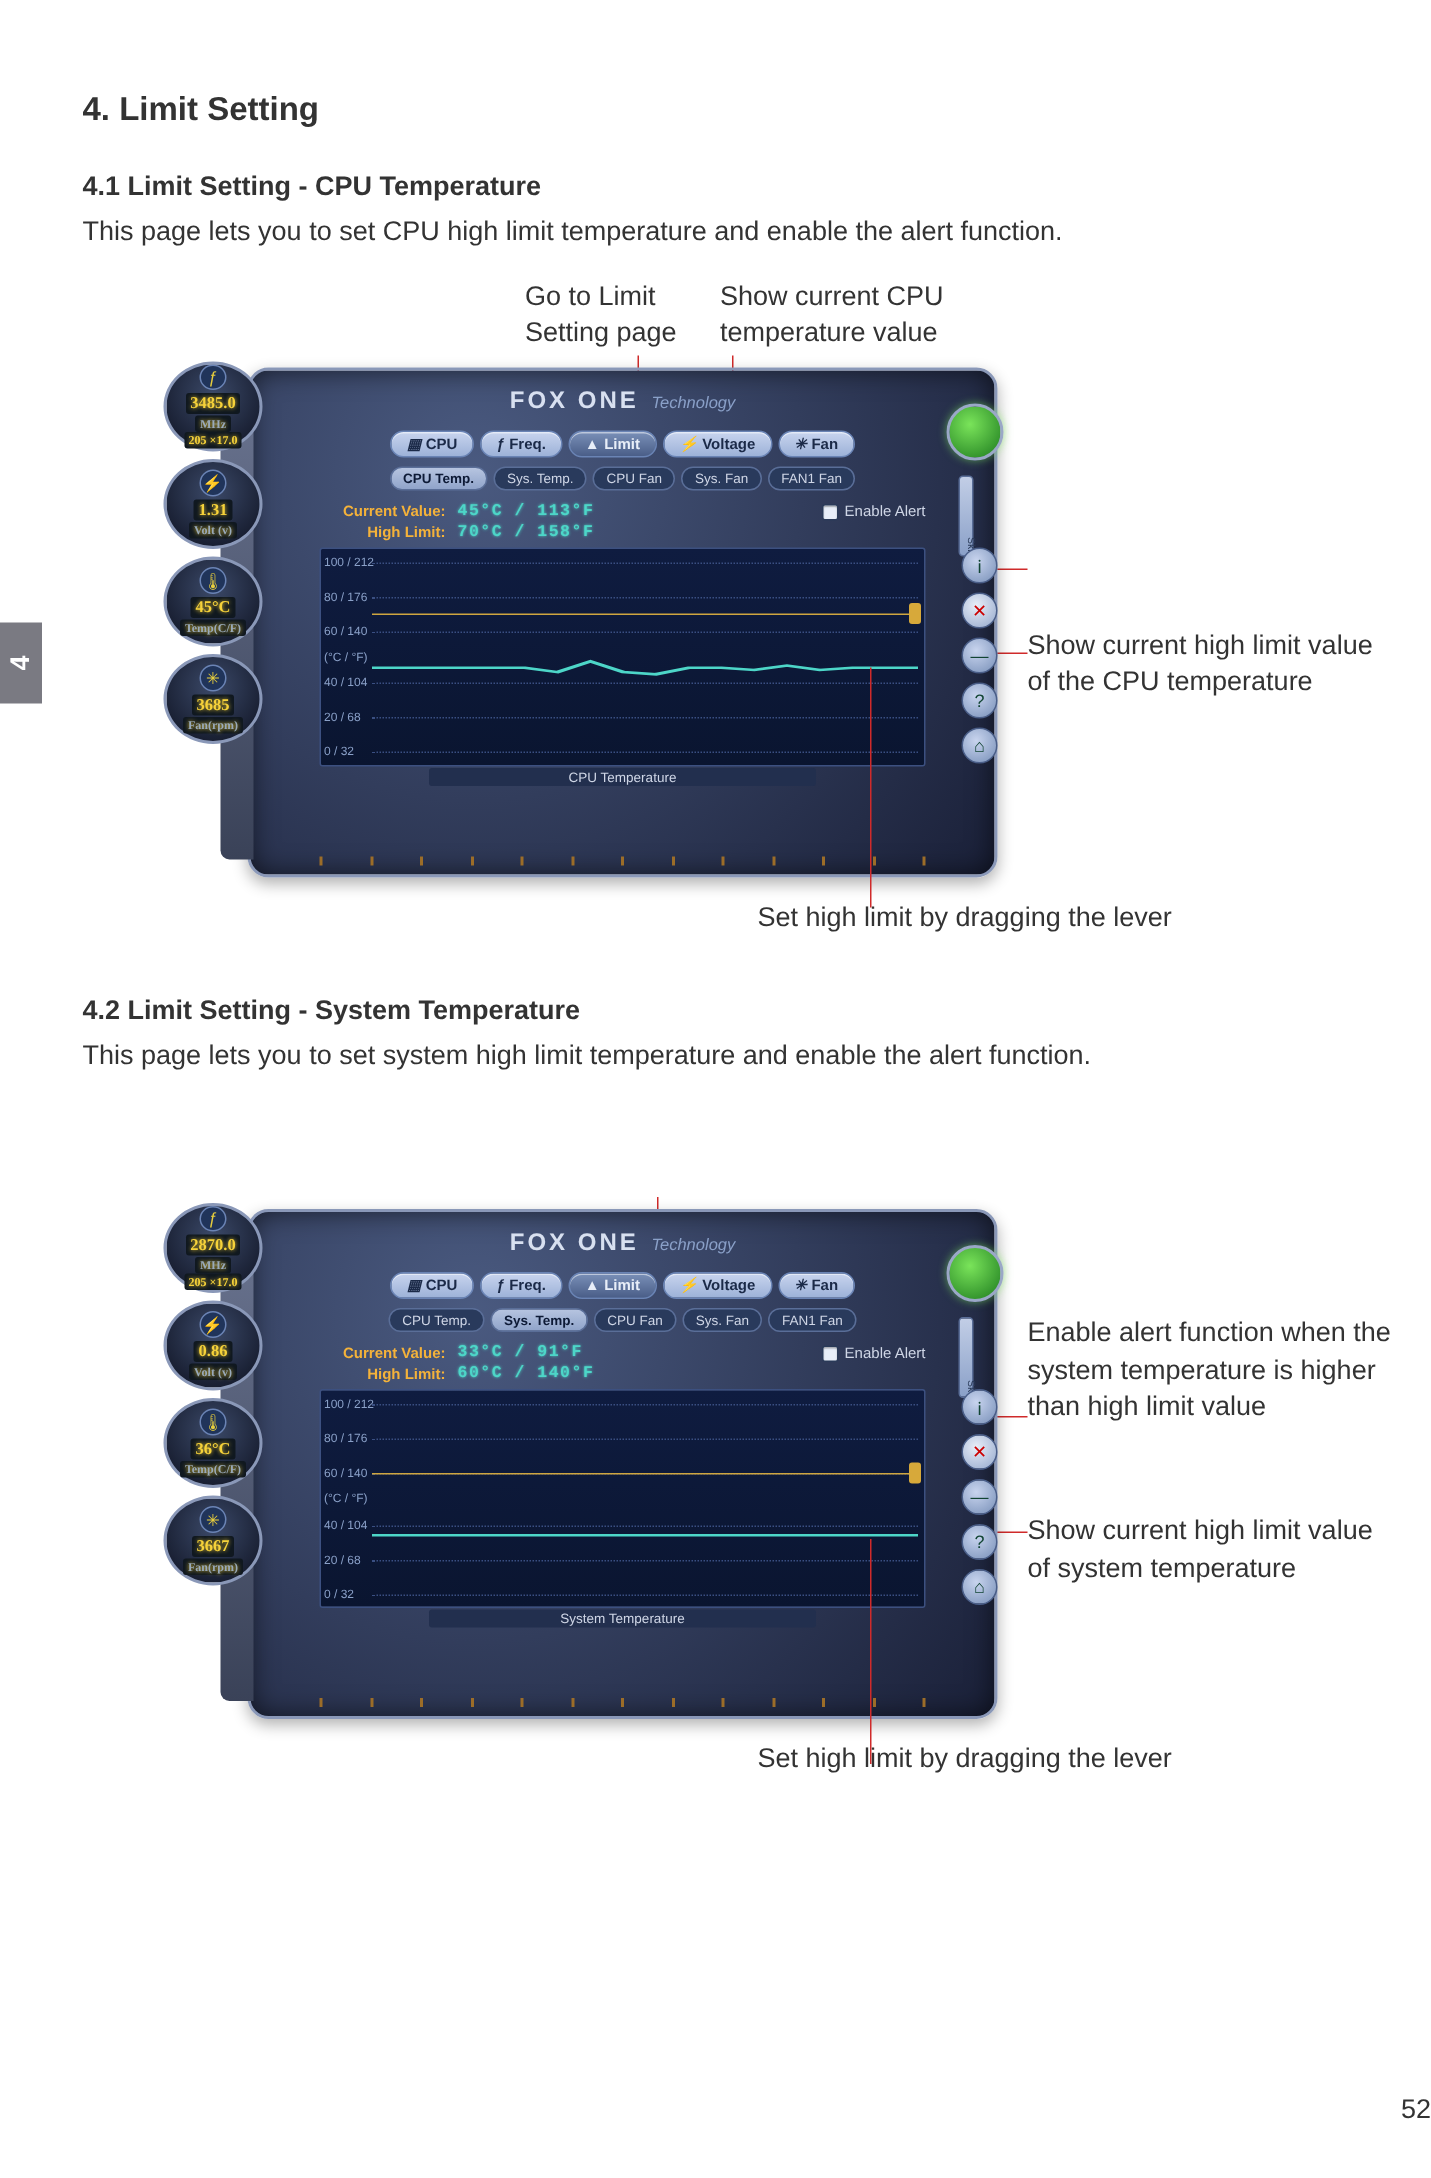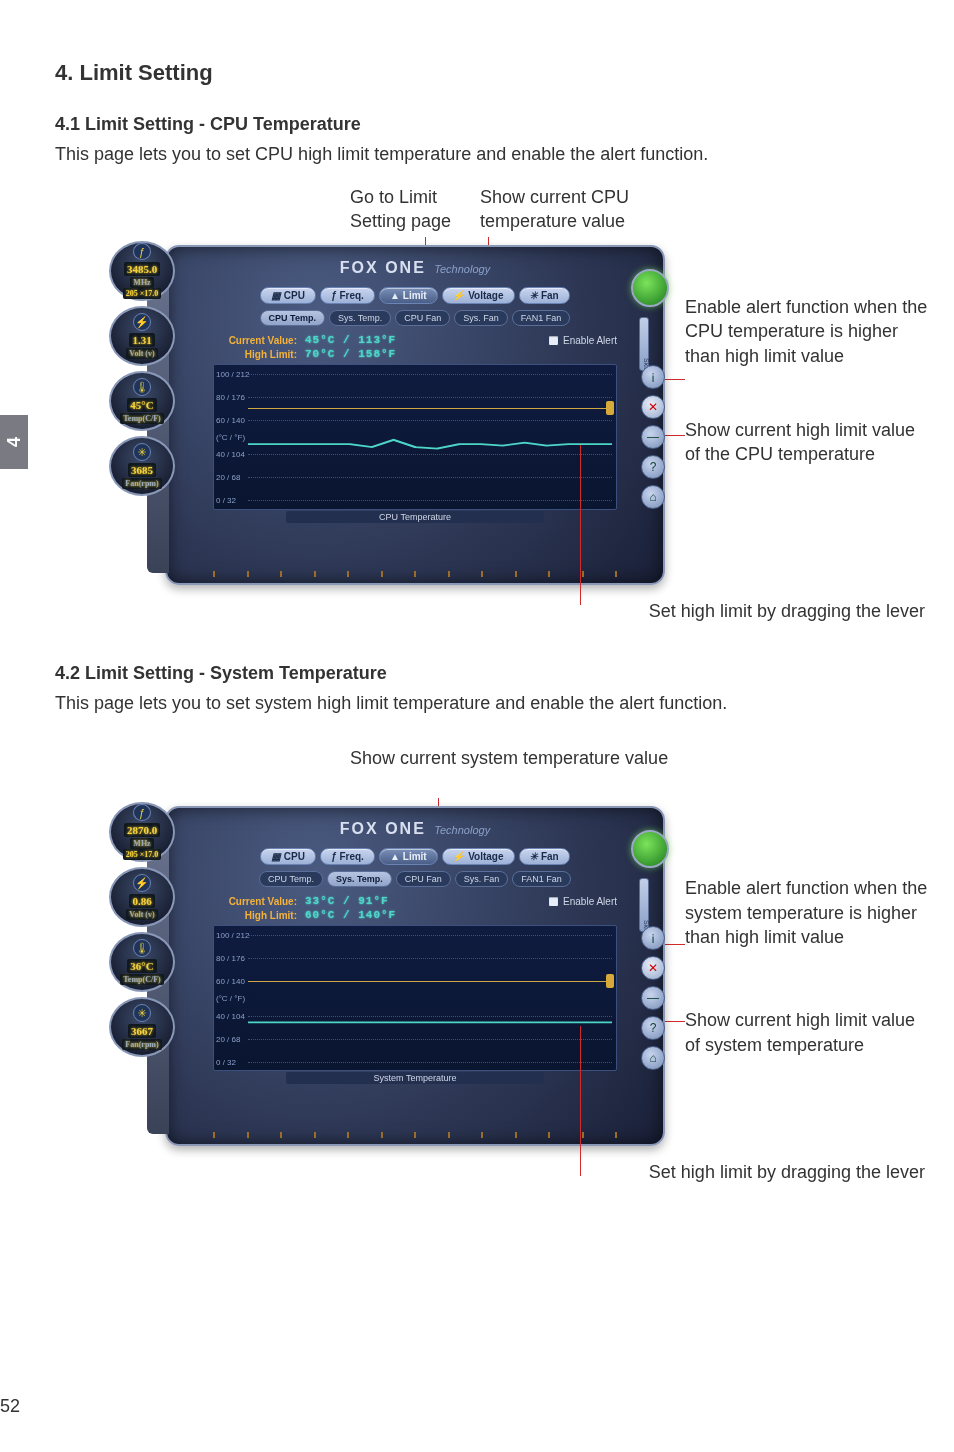--- a/index.html
+++ b/index.html
@@ -111,23 +111,23 @@
   .power { position:absolute; top:22px; right:-6px; width:38px;height:38px;border-radius:50%;
     background: radial-gradient(circle at 40% 35%, #7ae45a, #1c7a1e);
     border:2px solid #9aa8c6; box-shadow:0 0 6px rgba(122,228,90,.6);}
   
   .rail { position:absolute; right:-2px; top:118px; display:flex; flex-direction:column; gap:6px;}
   .rail .rb { width:24px;height:24px;border-radius:50%;background:radial-gradient(circle at 40% 35%,#c8d4ee,#7890b8);border:1px solid #4a5e88; display:flex;align-items:center;justify-content:center;font-size:12px;color:#143; }
   .rb.close{color:#c00; background:radial-gradient(circle at 40% 35%,#e8eef8,#94a8cc);}
   .skin-bar { position:absolute; right:14px; top:70px; width:10px; height:54px; background:linear-gradient(#c2cee6,#8aa0c8); border:1px solid #5a6e98; border-radius:3px;}
   .skin-bar::after{content:"Skin"; position:absolute; right:-2px; bottom:-2px; writing-mode:vertical-rl; font-size:7px; color:#2a3a58;}
 
-  .bottom-caption { position: relative; margin-left: 395px; margin-top: 14px; font-size: 18px; color: #333; line-height:1.35;text-align:right; }
-
-  .page-num { position: absolute; bottom: 35px; left: 0; right: 0; text-align: left; font-size: 18px; }
+  .bottom-caption { position: relative; margin-left: 395px; margin-top: 14px; font-size: 18px; color: #333; line-height:1.35; }
+
+  .page-num { position: absolute; bottom: 35px; left: 0; right: 0; text-align: right; font-size: 18px; }
 
   
   .vline { position: absolute; width: 1px; background: #d02a2a; }
 </style>
 </head>
 <body>
 
 <div class="page-tab">4</div>
 
 <h2 class="h2">4. Limit Setting</h2>
@@ -138,21 +138,20 @@
 <div class="figure-wrap">
   <div class="top-labels">
     <div class="tl" style="left:240px;top:0;white-space:pre-line">Go to Limit
 Setting page</div>
     <div class="tl" style="left:370px;top:0;white-space:pre-line">Show current CPU
 temperature value</div>
     <div class="vline" style="left:315px;top:52px;height:48px"></div>
     <div class="vline" style="left:378px;top:52px;height:80px"></div>
   </div>
 
-  <div class="annot" style="left:575px;top:110px">Enable alert function when the CPU temperature is higher than high limit value</div>
   <div class="annot-line" style="left:483px;top:194px;width:92px;height:1px"></div>
 
   <div class="annot" style="left:575px;top:233px">Show current high limit value of the CPU temperature</div>
   <div class="annot-line" style="left:473px;top:250px;width:102px;height:1px"></div>
 
   <div class="panel">
     <div class="gauges">
       <div class="gauge">
         <div class="icon-dot">ƒ</div>
         <span>3485.0</span>
@@ -279,21 +278,20 @@
 
   <div class="vline" style="left:470px;top:260px;height:160px"></div>
   <div class="bottom-caption" style="white-space:pre-line">Set high limit by dragging the lever</div>
 </div>
 
 <h3 class="h3">4.2 Limit Setting - System Temperature</h3>
 <p class="body-text">This page lets you to set system high limit temperature and enable the alert function.</p>
 
 <div class="figure-wrap second">
   <div class="top-labels">
-    <div class="tl" style="left:240px;top:0;white-space:pre-line">Show current system temperature value</div>
     <div class="vline" style="left:328px;top:52px;height:80px"></div>
   </div>
 
   <div class="annot" style="left:575px;top:130px">Enable alert function when the system temperature is higher than high limit value</div>
   <div class="annot-line" style="left:485px;top:198px;width:90px;height:1px"></div>
 
   <div class="annot" style="left:575px;top:262px">Show current high limit value of system temperature</div>
   <div class="annot-line" style="left:473px;top:275px;width:102px;height:1px"></div>
 
   <div class="panel">

